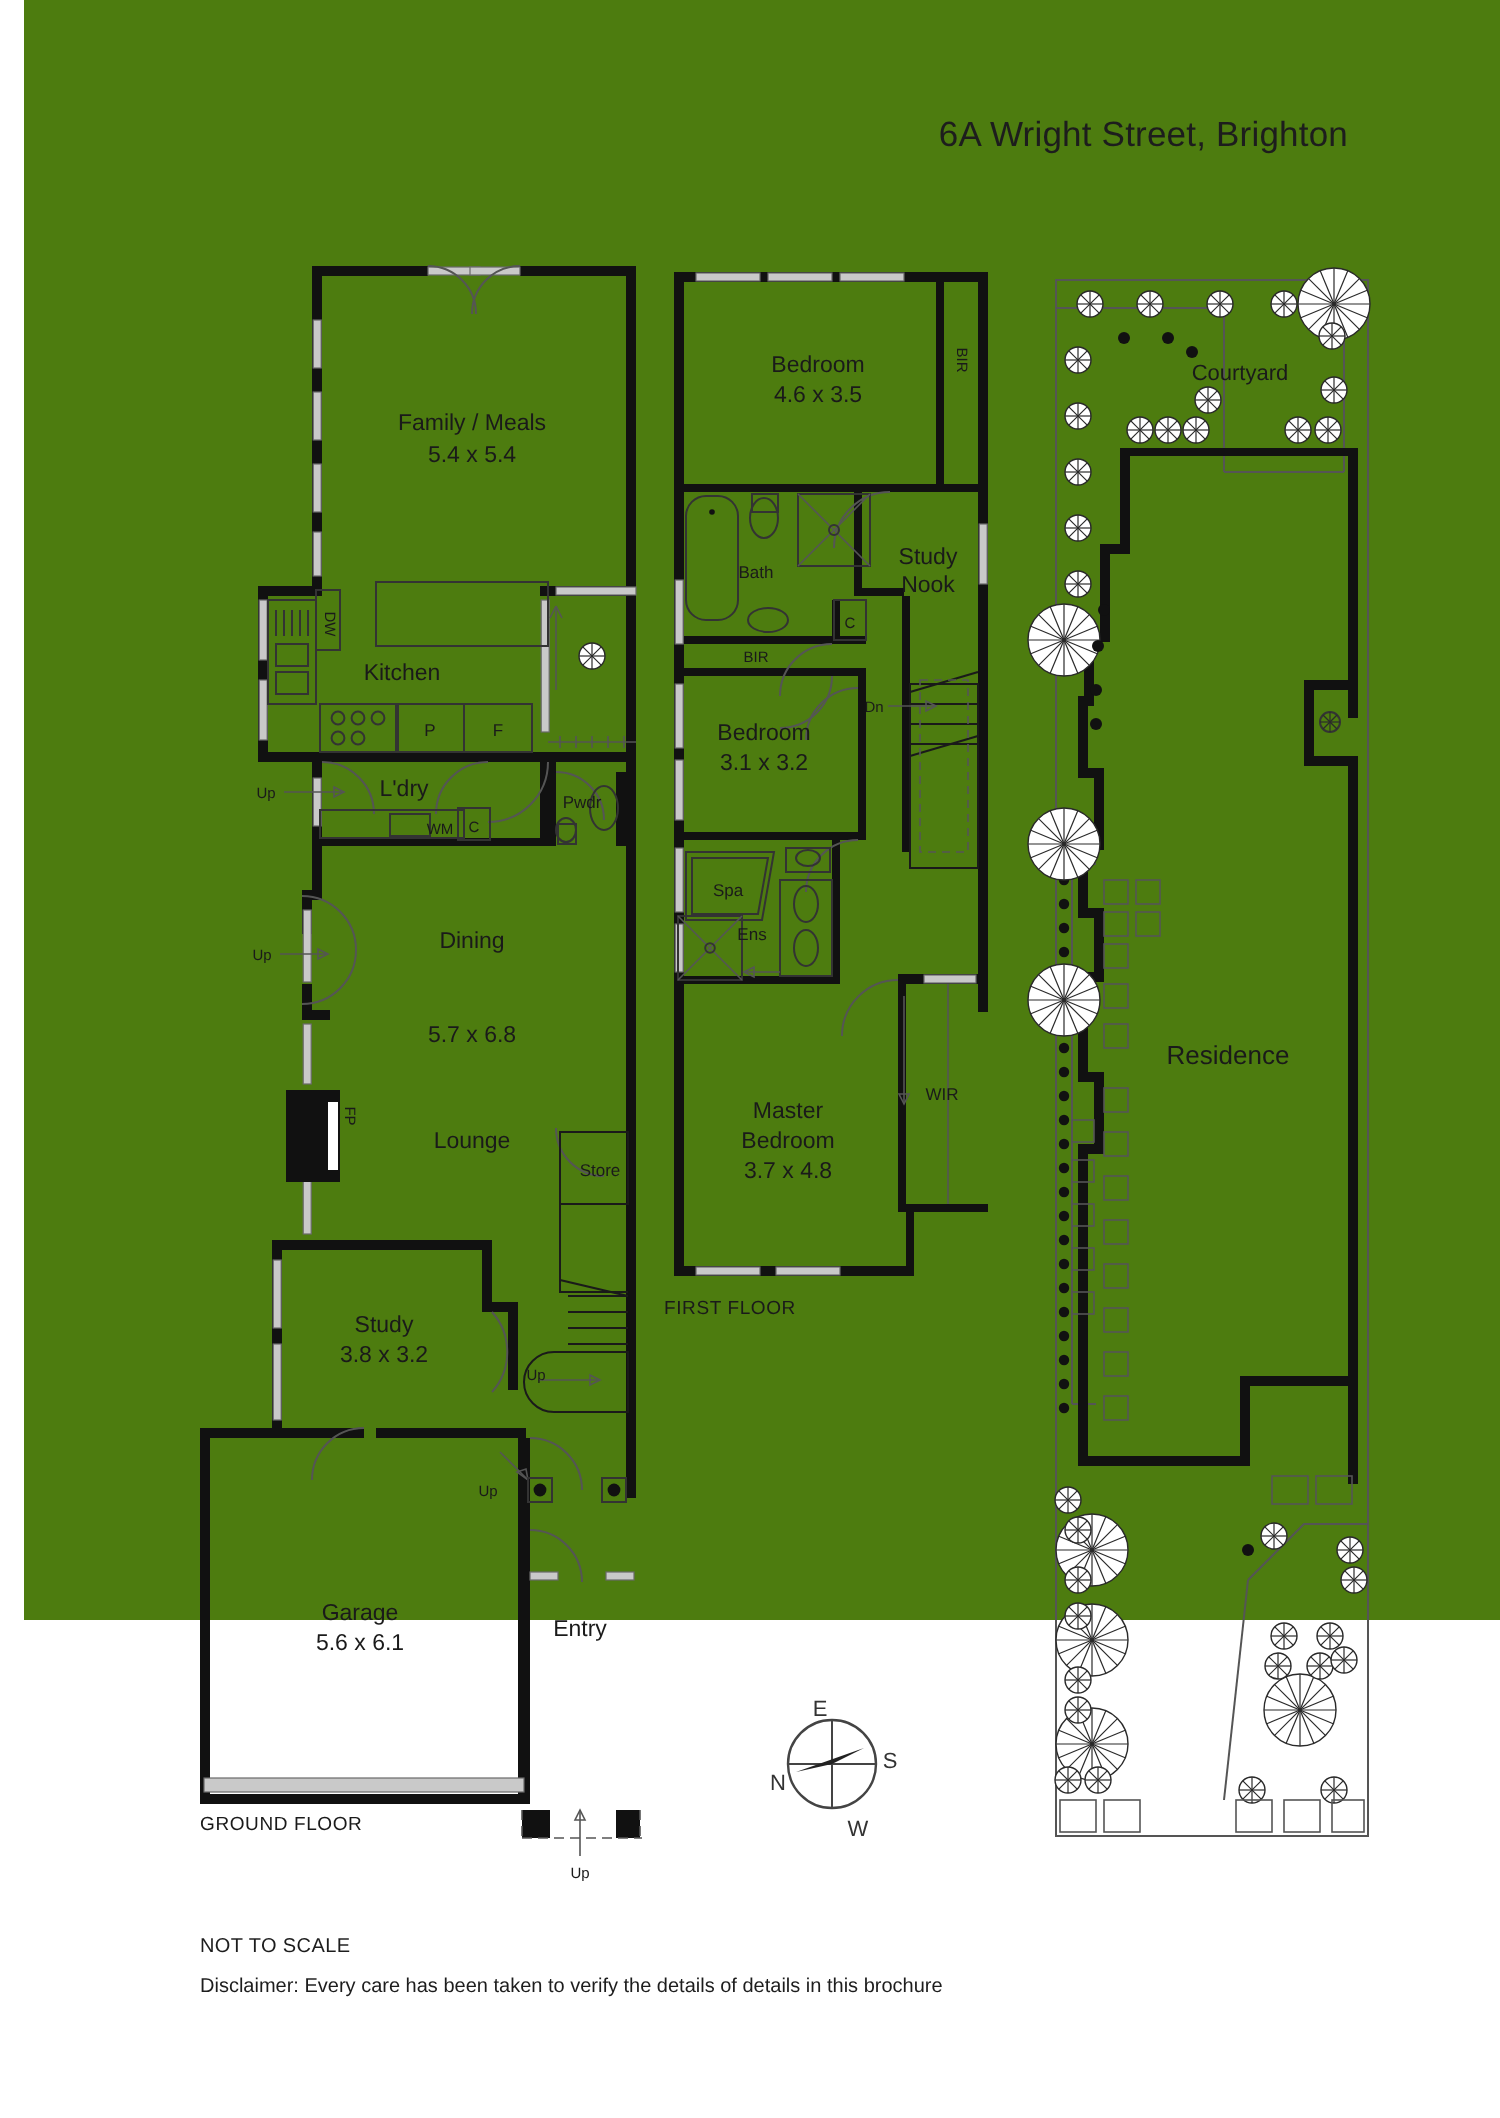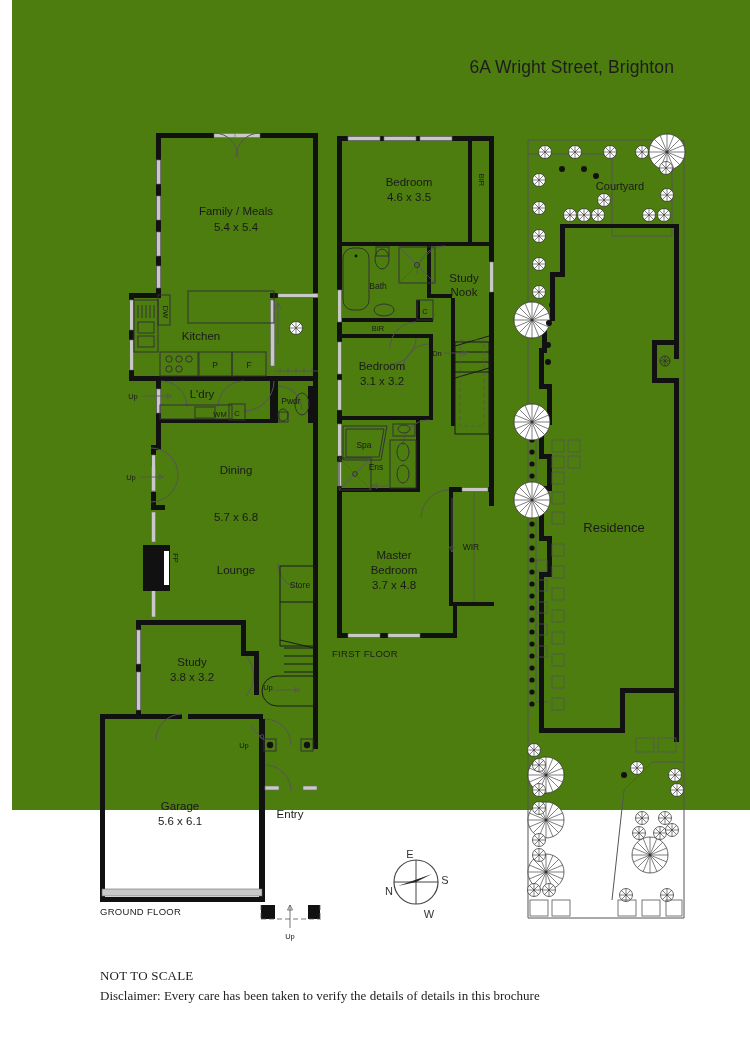--- a/index.html
+++ b/index.html
@@ -23,21 +23,21 @@
   .thin{fill:none;stroke:#1a1a1a;stroke-width:1;}
   .thinner{fill:none;stroke:#555;stroke-width:.8;}
   .swing{fill:none;stroke:#555;stroke-width:1;}
   .win{fill:#c9c9c9;stroke:#6a6a6a;stroke-width:.6;}
   .fix{fill:none;stroke:#333;stroke-width:1;}
   .tree{fill:#fff;stroke:#2a2a2a;stroke-width:.7;}
   .treeln{stroke:#2a2a2a;stroke-width:.6;fill:none;}
   .shrub{fill:#fff;stroke:#222;stroke-width:.7;}
   .dot{fill:#111;}
   .bound{fill:none;stroke:#555;stroke-width:1;}
-  .footer{position:absolute;left:88px;font-size:13px;color:#1d1d1d;font-family:Liberation Serif, serif;}
+  .footer{position:absolute;left:88px;font-size:10px;color:#1d1d1d;}
   #f1{top:968px;letter-spacing:.2px;}
   #f2{top:988px;}
   .vert{writing-mode:vertical-rl;}
 </style>
 </head>
 <body>
 
 <div id="sheet">
 
   <div id="title">6A Wright Street, Brighton</div>

